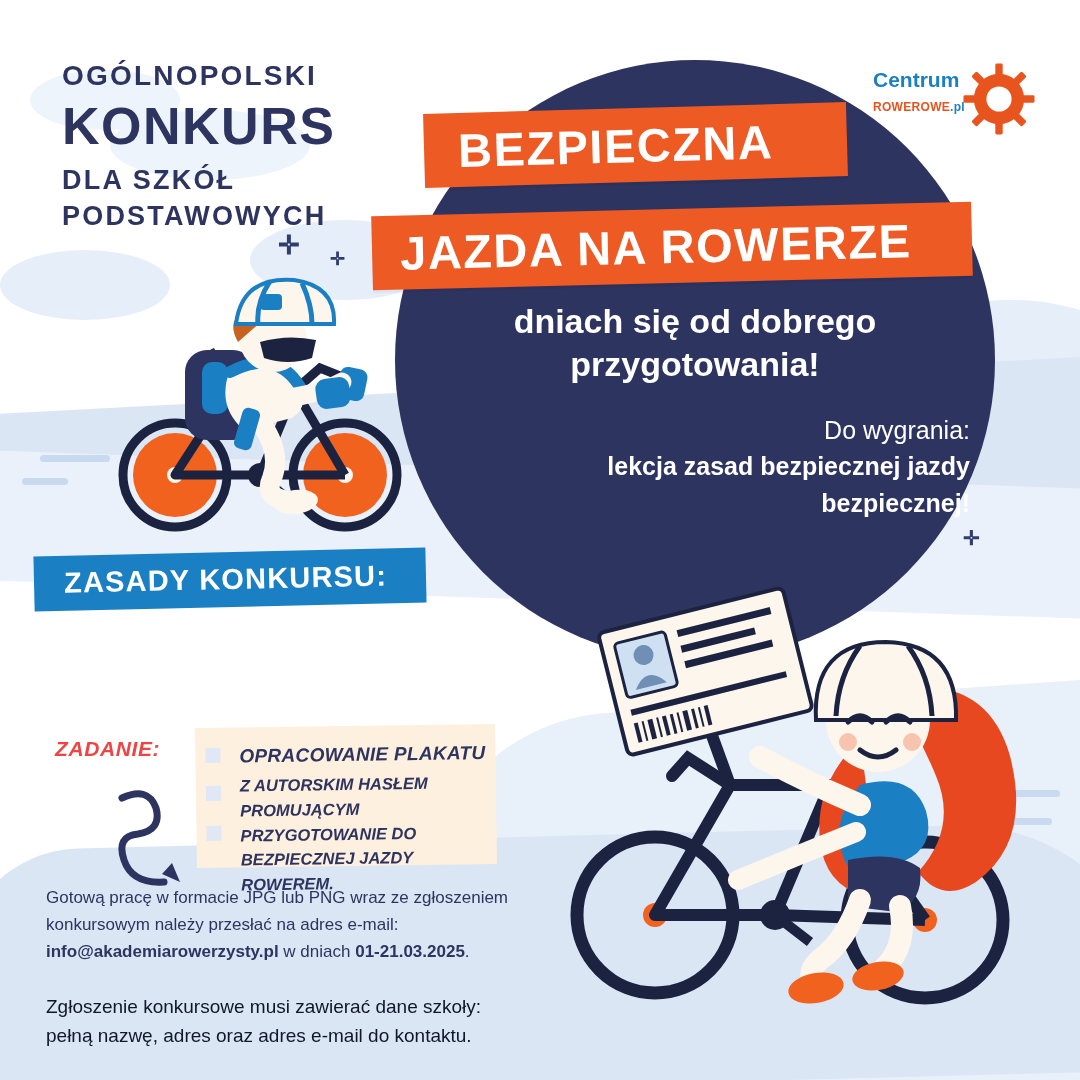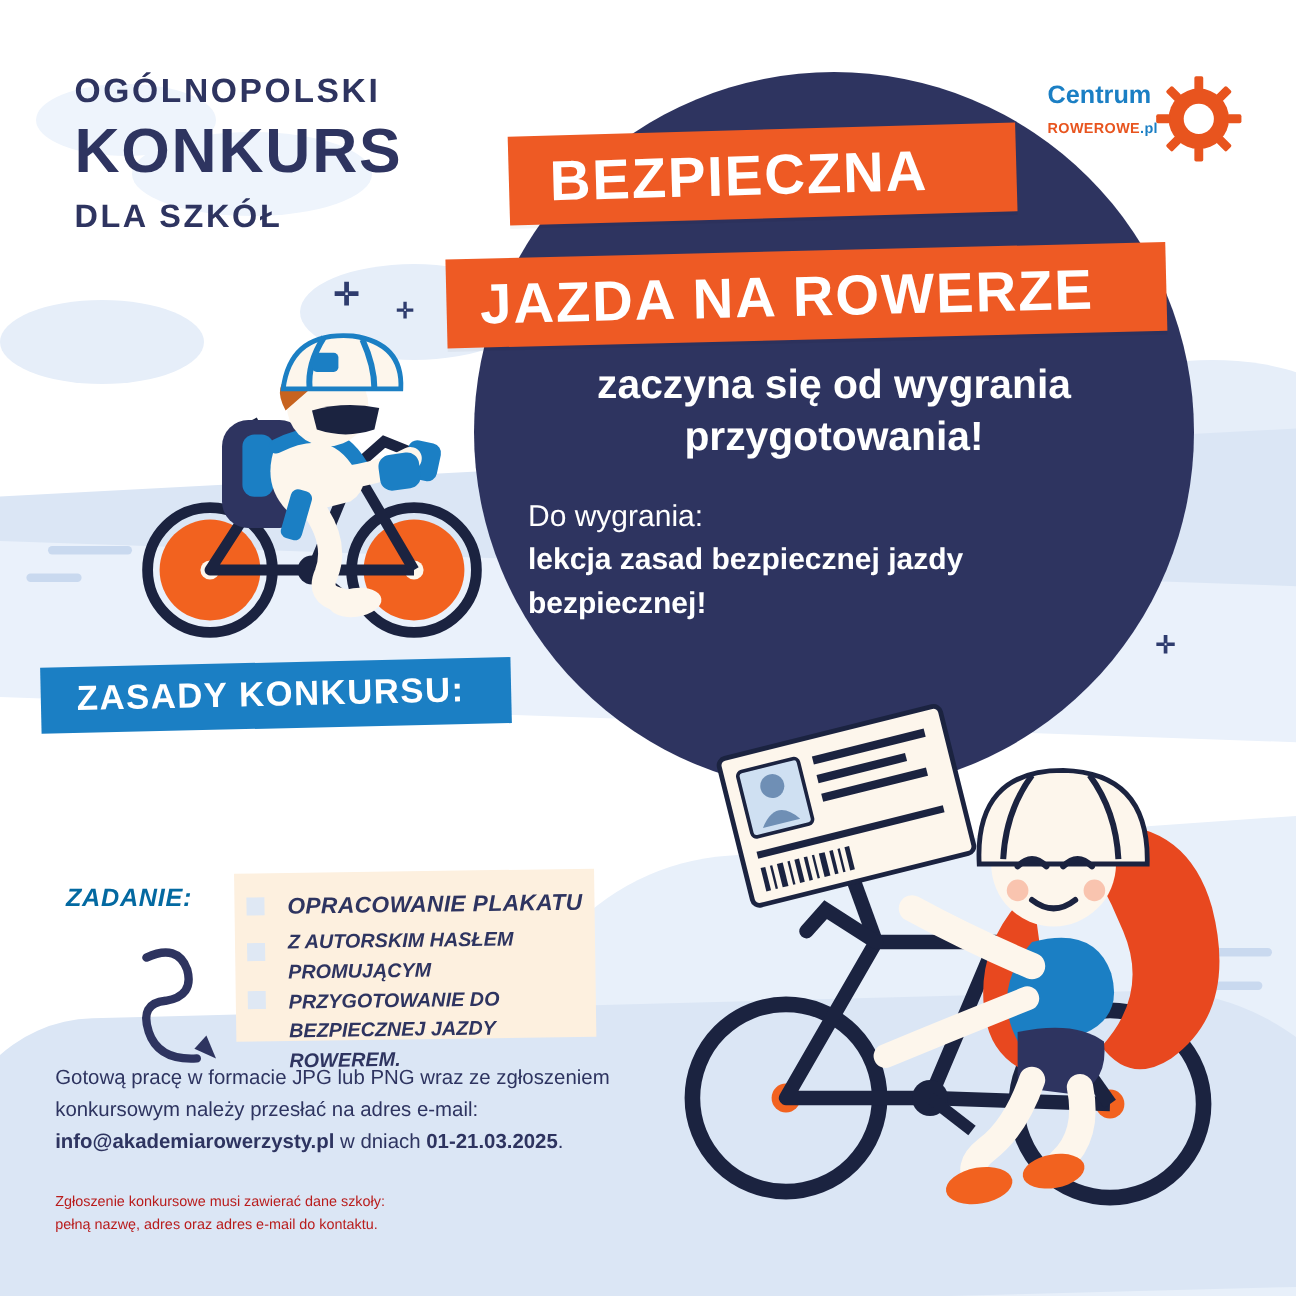--- a/index.html
+++ b/index.html
@@ -144,22 +144,22 @@
 
   .lead {
     position: absolute;
     left: 415px; top: 300px; width: 560px;
     text-align: center;
     color: #ffffff;
     font-size: 34px; font-weight: 800; line-height: 1.25;
   }
   .subinfo {
     position: absolute;
-    left: 440px; top: 412px; width: 550px;
-    text-align: left;
+    left: 420px; top: 412px; width: 550px;
+    text-align: right;
     color: #ffffff;
     font-size: 25px; line-height: 1.45;
   }
   .subinfo .light { font-weight: 400; }
   .subinfo .bold { font-weight: 700; }
 
   
   .rules-banner {
     position: absolute;
     left: 34px; top: 552px; width: 392px; height: 55px;
@@ -176,21 +176,21 @@
   .dla-kogo {
     position: absolute; left: 48px; top: 630px; width: 420px;
     color: #2e3460; font-size: 19.5px; line-height: 1.52;
   }
   .dla-kogo .lbl {
     color: #1b7fc4; font-weight: 800; font-style: italic; font-size: 20.5px;
   }
 
   .zadanie-lbl {
     position: absolute; left: 55px; top: 737px;
-    color: #0369a1; font-weight: 800; font-style: italic; font-size: 21px;
+    color: #ef4444; font-weight: 800; font-style: italic; font-size: 21px;
     letter-spacing: 0.6px;
   }
 
   .task-card {
     position: absolute;
     left: 196px; top: 726px; width: 300px; height: 140px;
     background: #fdf0df;
     transform: rotate(-0.8deg);
   }
   .task-card .check {
@@ -208,21 +208,21 @@
     line-height: 1.5;
   }
 
   .outro1 {
     position: absolute; left: 46px; top: 884px; width: 470px;
     color: #2e3460; font-size: 17px; line-height: 1.6;
   }
   .outro1 b { font-weight: 800; }
   .outro2 {
     position: absolute; left: 46px; top: 992px; width: 480px;
-    color: #b91c1c; font-size: 12px; line-height: 1.55;
+    color: #0f172a; font-size: 19px; line-height: 1.55;
   }
 
   
   .swirl { position: absolute; left: 104px; top: 776px; width: 90px; height: 110px; }
 
   
   .rider-left { position: absolute; left: 110px; top: 250px; width: 330px; height: 300px; }
   .rider-right { position: absolute; left: 560px; top: 570px; width: 510px; height: 460px; }
 </style>
 </head>
@@ -371,20 +371,21 @@
           <rect x="140" y="134" width="4" height="20"></rect>
         </g>
       </g>
     </svg>
   </div>
 
   <div class="kicker-block">
     <div class="kicker-top">OGÓLNOPOLSKI</div>
     <div class="kicker-main">KONKURS</div>
     <div class="kicker-sub">DLA SZKÓŁ</div>
+    <div class="kicker-sub">PODSTAWOWYCH</div>
   </div>
 
   <div class="logo">
     <svg class="logo-gear" viewBox="0 0 100 100">
       <g fill="#e8541e">
         <circle cx="50" cy="50" r="34"></circle>
         <g>
           <rect x="45" y="2" width="10" height="16" rx="2"></rect>
           <rect x="45" y="82" width="10" height="16" rx="2"></rect>
           <rect x="2" y="45" width="16" height="10" rx="2"></rect>
@@ -404,21 +405,21 @@
   </div>
 
   <div class="bar bar1">
     <span>BEZPIECZNA</span>
   </div>
   <div class="bar bar2">
     <span>JAZDA NA ROWERZE</span>
   </div>
 
   <div class="lead">
-    <div>zaczyna się od wygrania</div>
+    <div>dniach się od dobrego</div>
     <div>przygotowania!</div>
   </div>
 
   <div class="subinfo">
     <div class="light">Do wygrania:</div>
     <div class="bold">lekcja zasad bezpiecznej jazdy</div>
     <div class="bold">bezpiecznej!</div>
   </div>
 
   <div class="rules-banner">

